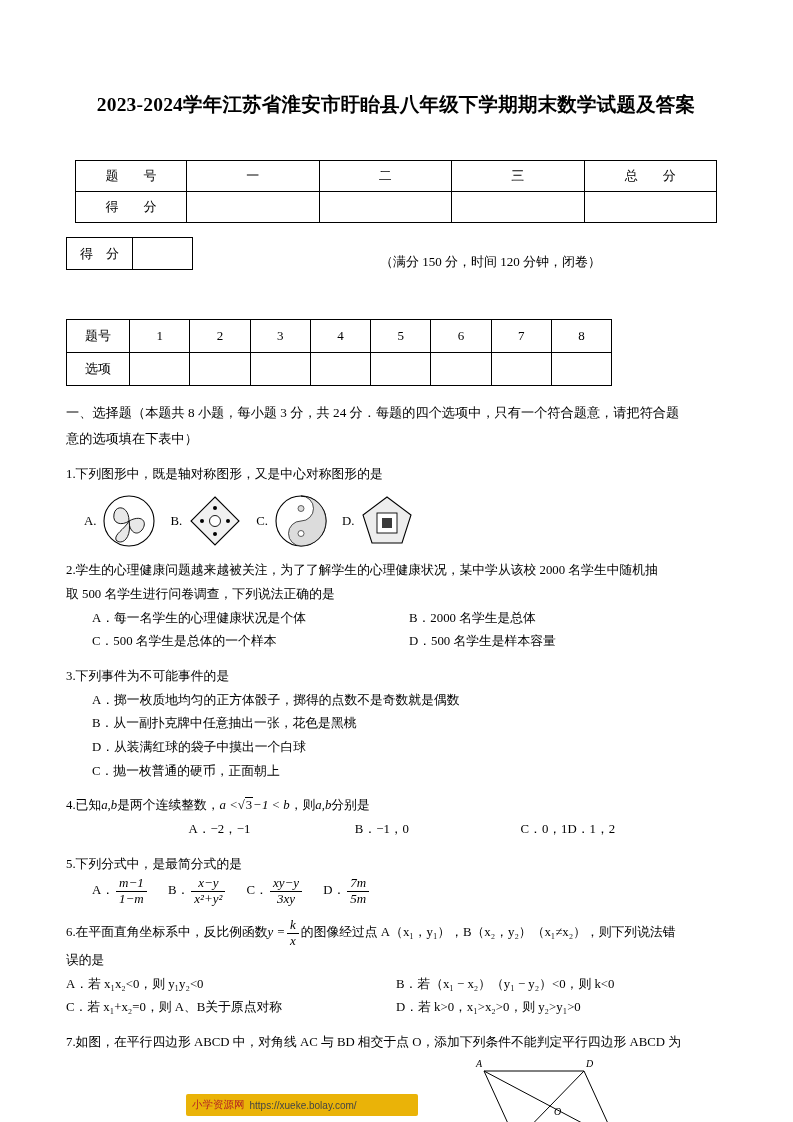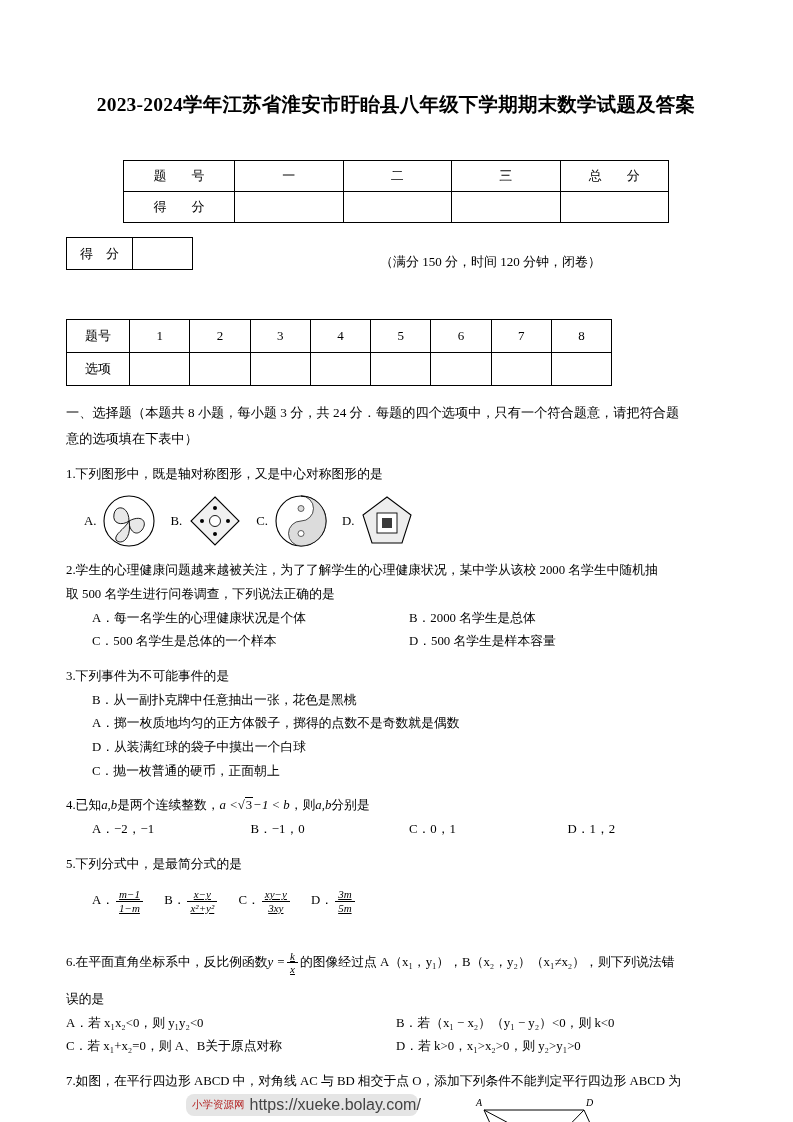--- a/index.html
+++ b/index.html
@@ -26,21 +26,21 @@
   h1.doc-title {
     font-size: 19.5px;
     font-weight: bold;
     text-align: center;
     margin: 0 0 23px 0;
     line-height: 1.75;
     letter-spacing: 0.2px;
   }
   table { border-collapse: collapse; }
   .t-score {
-    width: 546px;
+    width: 642px;
     margin: 38px auto 0 auto;
     table-layout: fixed;
   }
   .t-score td {
     border: 1px solid #000;
     height: 28px;
     text-align: center;
     font-size: 13px;
     vertical-align: middle;
   }
@@ -91,71 +91,70 @@
     margin-top: 11px;
     text-align: justify;
   }
   .opts {
     font-size: 12.8px;
     line-height: 1.85;
     margin-left: 26px;
   }
   .opt-inline { display: inline-block; }
   .w50 { width: 50%; }
-  .w25 { width: 25%; }
+  .w25 { width: 25%; text-align: right; }
   .shapes {
     display: flex;
     align-items: center;
     margin: 8px 0 0 18px;
     gap: 14px;
   }
   .shape-item { display: flex; align-items: center; gap: 6px; }
   .shape-lab { font-size: 12.8px; }
   .frac {
     display: inline-block;
     vertical-align: middle;
     text-align: center;
-    font-size: 11px;
+    font-size: 13px;
     line-height: 1.15;
-    margin: 12px 2px;
-    text-decoration: underline;
+    margin: 0 2px;
   }
   .frac .num { display: block; border-bottom: 1px solid #000; padding: 0 3px; }
   .frac .den { display: block; padding: 0 3px; }
   i.v { font-style: italic; }
   .sqrt { white-space: nowrap; }
   .sqrt .bar { border-top: 1px solid #000; padding: 0 1px; }
   .figure-7 {
     position: relative;
     width: 200px;
     height: 98px;
     margin: 2px 0 0 400px;
   }
   .watermark {
     position: absolute;
     left: 186px;
     bottom: 6px;
     width: 232px;
     height: 22px;
-    background: #e5e5e5;
-    border-radius: 8px;
+    background: #eab308;
+    border-radius: 2px;
     display: flex;
     align-items: center;
     gap: 5px;
     padding: 0 6px;
     box-sizing: border-box;
   }
   .wm-logo {
     font-size: 10.5px;
     color: #b32222;
     font-family: "Liberation Sans", sans-serif;
     white-space: nowrap;
   }
   .wm-url {
-    font-size: 16px;
+    font-size: 10px;
     color: #444;
     font-family: "Liberation Sans", sans-serif;
     white-space: nowrap;
   }
 </style>
 </head>
 <body>
 
 <div class="page">
   <div class="inner">
@@ -274,22 +273,22 @@
     </div>
     <div class="opts">
       <span class="opt-inline w50">A．每一名学生的心理健康状况是个体</span><span class="opt-inline">B．2000 名学生是总体</span>
       <div><span class="opt-inline w50">C．500 名学生是总体的一个样本</span><span class="opt-inline">D．500 名学生是样本容量</span></div>
     </div>
 
     <div class="q">
       <span>3.</span><span>下列事件为不可能事件的是</span>
     </div>
     <div class="opts">
+      <div>A．掷一枚质地均匀的正方体骰子，掷得的点数不是奇数就是偶数</div>
       <div>B．从一副扑克牌中任意抽出一张，花色是黑桃</div>
-      <div>A．掷一枚质地均匀的正方体骰子，掷得的点数不是奇数就是偶数</div>
       <div>D．从装满红球的袋子中摸出一个白球</div>
       <div>C．抛一枚普通的硬币，正面朝上</div>
     </div>
 
     <div class="q">
       <span>4.</span><span>已知</span><i class="v">a,b</i><span>是两个连续整数，</span><i class="v">a &lt;</i><span class="sqrt">√<span class="bar">3</span></span><i class="v">−1 &lt; b</i><span>，则</span><i class="v">a,b</i><span>分别是</span>
     </div>
     <div class="opts">
       <span class="opt-inline w25">A．−2，−1</span><span class="opt-inline w25">B．−1，0</span><span class="opt-inline w25">C．0，1</span><span class="opt-inline">D．1，2</span>
     </div>
@@ -301,21 +300,21 @@
       <span class="opt-inline">
         <span>A．</span><span class="frac"><i class="num v">m−1</i><i class="den v">1−m</i></span>
       </span>
       <span class="opt-inline" style="margin-left:16px">
         <span>B．</span><span class="frac"><i class="num v">x−y</i><i class="den v">x²+y²</i></span>
       </span>
       <span class="opt-inline" style="margin-left:16px">
         <span>C．</span><span class="frac"><i class="num v">xy−y</i><i class="den v">3xy</i></span>
       </span>
       <span class="opt-inline" style="margin-left:16px">
-        <span>D．</span><span class="frac"><i class="num v">3m</i><i class="den v">5m</i></span>
+        <span>D．</span><span class="frac"><i class="num v">7m</i><i class="den v">5m</i></span>
       </span>
     </div>
 
     <div class="q">
       <span>6.</span><span>在平面直角坐标系中，反比例函数</span><i class="v">y =</i><span class="frac"><i class="num v">k</i><i class="den v">x</i></span><span>的图像经过点 A（x₁，y₁），B（x₂，y₂）（x₁≠x₂），则下列说法错</span>
       <div>误的是</div>
     </div>
     <div class="opts" style="margin-left:0">
       <span class="opt-inline w50">A．若 x₁x₂&lt;0，则 y₁y₂&lt;0</span><span class="opt-inline">B．若（x₁ − x₂）（y₁ − y₂）&lt;0，则 k&lt;0</span>
       <div><span class="opt-inline w50">C．若 x₁+x₂=0，则 A、B关于原点对称</span><span class="opt-inline">D．若 k&gt;0，x₁&gt;x₂&gt;0，则 y₂&gt;y₁&gt;0</span></div>

